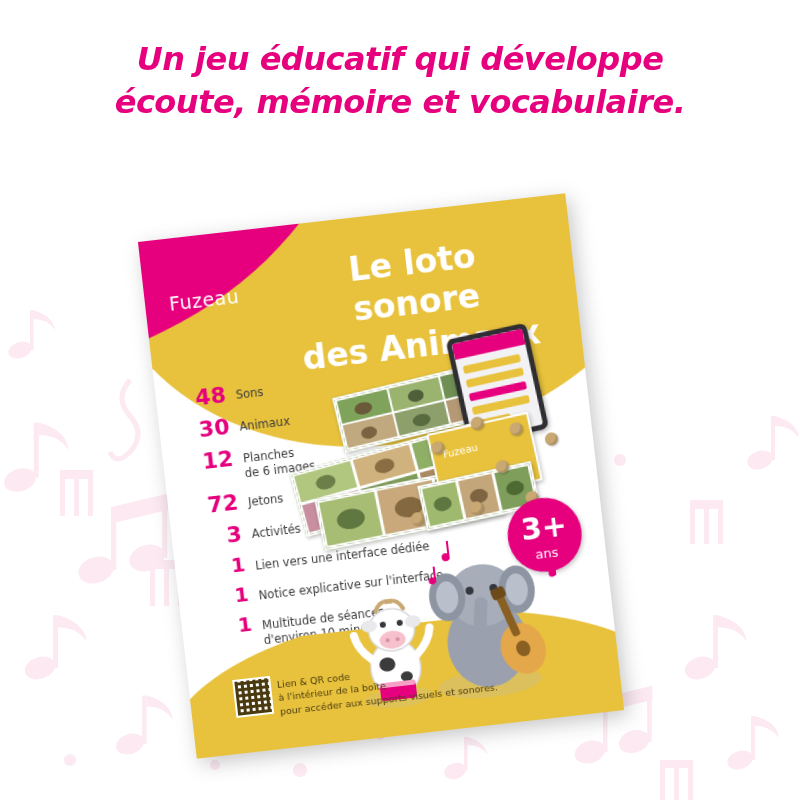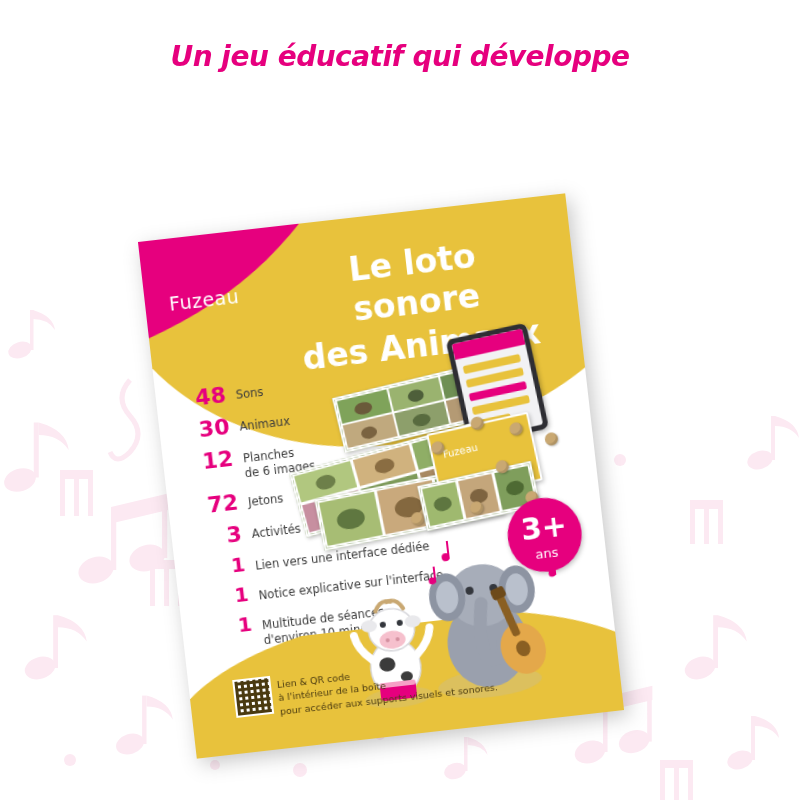--- a/index.html
+++ b/index.html
@@ -37,21 +37,21 @@
   .headline {
     position: absolute;
     left: 0;
     top: 38px;
     width: 800px;
     text-align: center;
     color: #e6007e;
     font-family: "DejaVu Sans", sans-serif;
     font-weight: bold;
     font-style: italic;
-    font-size: 28px;
+    font-size: 32px;
     line-height: 1.35;
     letter-spacing: -0.5px;
   }
   .headline .l1 { display: block; }
   .headline .l2 { display: block; }
 
   
   .flyer-wrap {
     position: absolute;
     left: 166px;
@@ -397,20 +397,21 @@
         <circle cx="380" cy="735" r="5"></circle>
         <circle cx="215" cy="765" r="5"></circle>
         <circle cx="620" cy="460" r="6"></circle>
         <circle cx="70" cy="760" r="6"></circle>
       </g>
     </svg>
   </div>
 
   <div class="headline">
     <span class="l1">Un jeu éducatif qui développe</span>
+    <span class="l2">écoute, mémoire et vocabulaire.</span>
   </div>
 
   <div class="flyer-wrap">
     <div class="flyer">
 
       <div class="hdr-yellow">
           <div class="blob"></div>
         </div>
       <div class="hdr-pink">
           <div class="wedge"></div>

